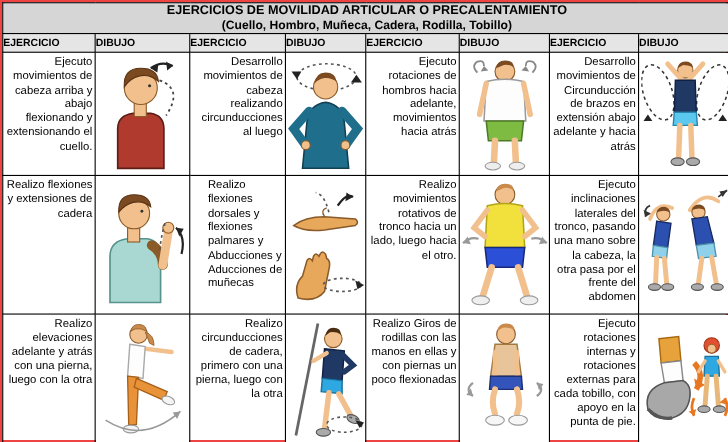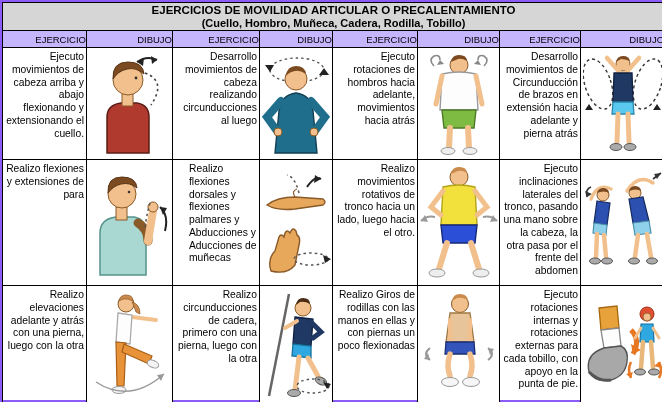--- a/index.html
+++ b/index.html
@@ -1,26 +1,26 @@
 <!DOCTYPE html>
 <html><head>
 <meta charset="utf-8">
 <style>
   html,body { margin:0; padding:0; background:#fff; }
   .page {
     width:662px; height:402px; box-sizing:border-box;
-    border:2px solid #8b5cf6; background:#fff;
+    border:2px solid #ef4444; background:#fff;
     font-family:"Liberation Sans", sans-serif;
   }
   table { border-collapse:collapse; table-layout:fixed; width:100%; height:100%; }
   td, th { border:1px solid #000; padding:0; overflow:hidden; }
   .title-cell { background:#d6d6d6; text-align:center; vertical-align:middle; height:27px; }
   .title-line1 { font-weight:bold; font-size:11.5px; color:#000; line-height:1.15; }
   .title-line2 { font-weight:bold; font-size:11px; color:#000; line-height:1.15; }
-  th.colhdr { font-size:9.5px; font-weight:normal; background:#c4b5fd; height:16px; text-align:right; color:#000; }
+  th.colhdr { font-size:9.5px; font-weight:bold; background:#e5e5e5; height:16px; text-align:left; color:#000; }
   td.ex { font-size:10.3px; line-height:1.24; text-align:right; vertical-align:top; padding:3px 2px; color:#000; }
   td.ex.left { text-align:left; padding-left:16px; }
   td.fig { text-align:center; vertical-align:middle; background:#fff; }
   td.fig svg { display:inline-block; vertical-align:middle; }
   .r1 { height:112px; } .r2 { height:126px; } .r3 { height:118px; }
 </style>
 </head>
 <body>
 
 <div class="page">
@@ -97,21 +97,21 @@
         <path d="M20 22 Q37 18 54 22 L56 58 L18 58 Z" fill="#fdfdfd" stroke="#9a9a9a" stroke-width="1.4"></path>
         <path d="M20 24 L14 52" stroke="#f2c08c" stroke-width="5" stroke-linecap="round"></path>
         <path d="M54 24 L60 52" stroke="#f2c08c" stroke-width="5" stroke-linecap="round"></path>
         <path d="M20 58 L54 58 L52 76 L22 76 Z" fill="#7dbb42" stroke="#4d7a27" stroke-width="1.4"></path>
         <path d="M28 76 L27 96" stroke="#f2c08c" stroke-width="6" stroke-linecap="round"></path>
         <path d="M46 76 L47 96" stroke="#f2c08c" stroke-width="6" stroke-linecap="round"></path>
         <ellipse cx="26" cy="99" rx="7" ry="3.5" fill="#eee" stroke="#999"></ellipse>
         <ellipse cx="48" cy="99" rx="7" ry="3.5" fill="#eee" stroke="#999"></ellipse>
       </svg>
     </td>
-    <td class="ex">Desarrollo movimientos de Circunducción de brazos en extensión hacia adelante y pierna atrás</td>
+    <td class="ex">Desarrollo movimientos de Circunducción de brazos en extensión abajo adelante y hacia atrás</td>
     <td class="fig">
       <svg width="80" height="104" viewBox="0 0 80 104" aria-label="arm-circumduction-illustration">
         <ellipse cx="15" cy="32" rx="13" ry="26" transform="rotate(-18 15 32)" fill="none" stroke="#333" stroke-width="1.4" stroke-dasharray="3 3"></ellipse>
         <ellipse cx="65" cy="32" rx="13" ry="26" transform="rotate(18 65 32)" fill="none" stroke="#333" stroke-width="1.4" stroke-dasharray="3 3"></ellipse>
         <polygon points="6,52 2,58 10,58" fill="#222"></polygon>
         <polygon points="74,52 78,58 70,58" fill="#222"></polygon>
         <circle cx="40" cy="12" r="7" fill="#f2c08c" stroke="#8a5a28"></circle>
         <path d="M33 10 Q34 4 40 4 Q46 4 47 9 Q42 7 38 7 Z" fill="#7b4a21"></path>
         <path d="M40 24 L24 6" stroke="#f2c08c" stroke-width="4.5" stroke-linecap="round"></path>
         <path d="M40 24 L56 6" stroke="#f2c08c" stroke-width="4.5" stroke-linecap="round"></path>
@@ -119,21 +119,21 @@
         <path d="M30 50 L50 50 L51 62 L29 62 Z" fill="#5bc8f0" stroke="#2a87ab" stroke-width="1.3"></path>
         <path d="M35 62 L34 90" stroke="#f2c08c" stroke-width="5" stroke-linecap="round"></path>
         <path d="M45 62 L46 90" stroke="#f2c08c" stroke-width="5" stroke-linecap="round"></path>
         <ellipse cx="33" cy="95" rx="6" ry="3.5" fill="#aaa" stroke="#555"></ellipse>
         <ellipse cx="47" cy="95" rx="6" ry="3.5" fill="#aaa" stroke="#555"></ellipse>
       </svg>
     </td>
   </tr>
 
   <tr class="r2">
-    <td class="ex">Realizo flexiones y extensiones de para</td>
+    <td class="ex">Realizo flexiones y extensiones de cadera</td>
     <td class="fig">
       <svg width="80" height="108" viewBox="0 0 80 108" aria-label="elbow-flexion-extension-illustration">
         <path d="M10 106 L10 64 Q10 50 26 48 L44 48 Q56 50 56 64 L56 106 Z" fill="#a9d8d2" stroke="#55938c" stroke-width="1.5"></path>
         <rect x="26" y="38" width="11" height="13" fill="#f2c08c" stroke="#8a5a28"></rect>
         <circle cx="32" cy="25" r="14" fill="#f2c08c" stroke="#8a5a28"></circle>
         <path d="M18 24 Q17 8 32 8 Q46 8 47 19 Q40 13 31 15 Q23 17 18 24 Z" fill="#7b4a21" stroke="#5a3415"></path>
         <circle cx="39" cy="23" r="1.3" fill="#333"></circle>
         <path d="M48 54 Q58 60 58 72" fill="none" stroke="#8a5a28" stroke-width="9" stroke-linecap="round"></path>
         <path d="M58 72 L63 42" stroke="#f2c08c" stroke-width="8" stroke-linecap="round"></path>
         <circle cx="63" cy="38" r="5" fill="#f2c08c" stroke="#8a5a28"></circle>

